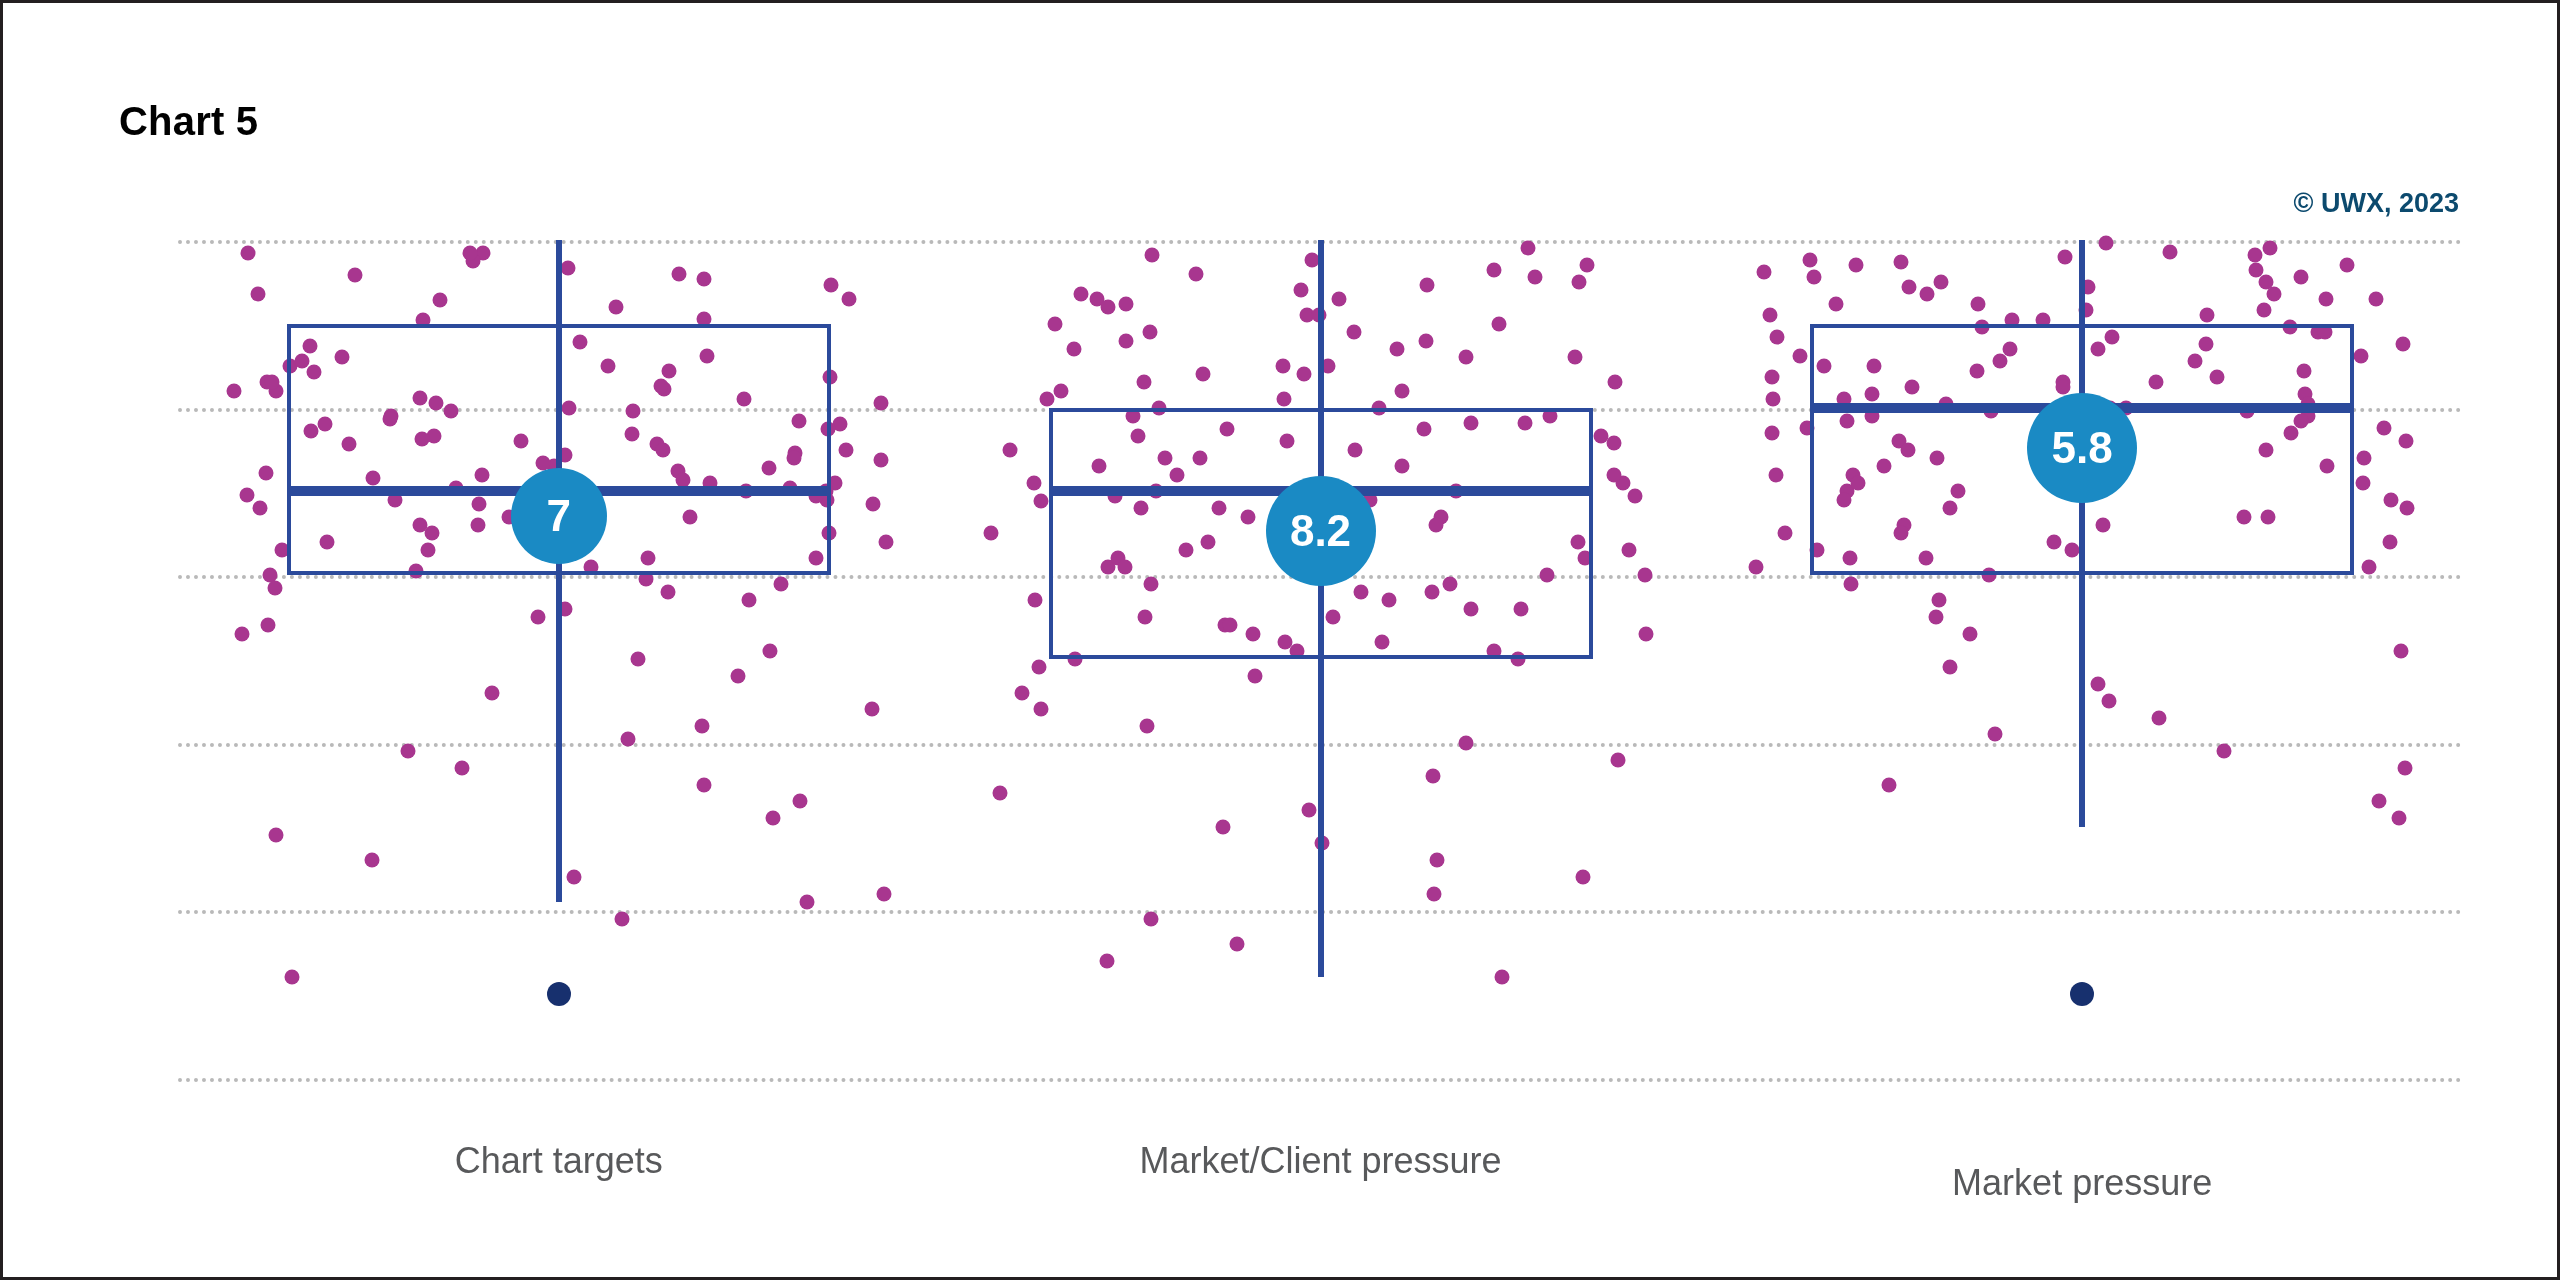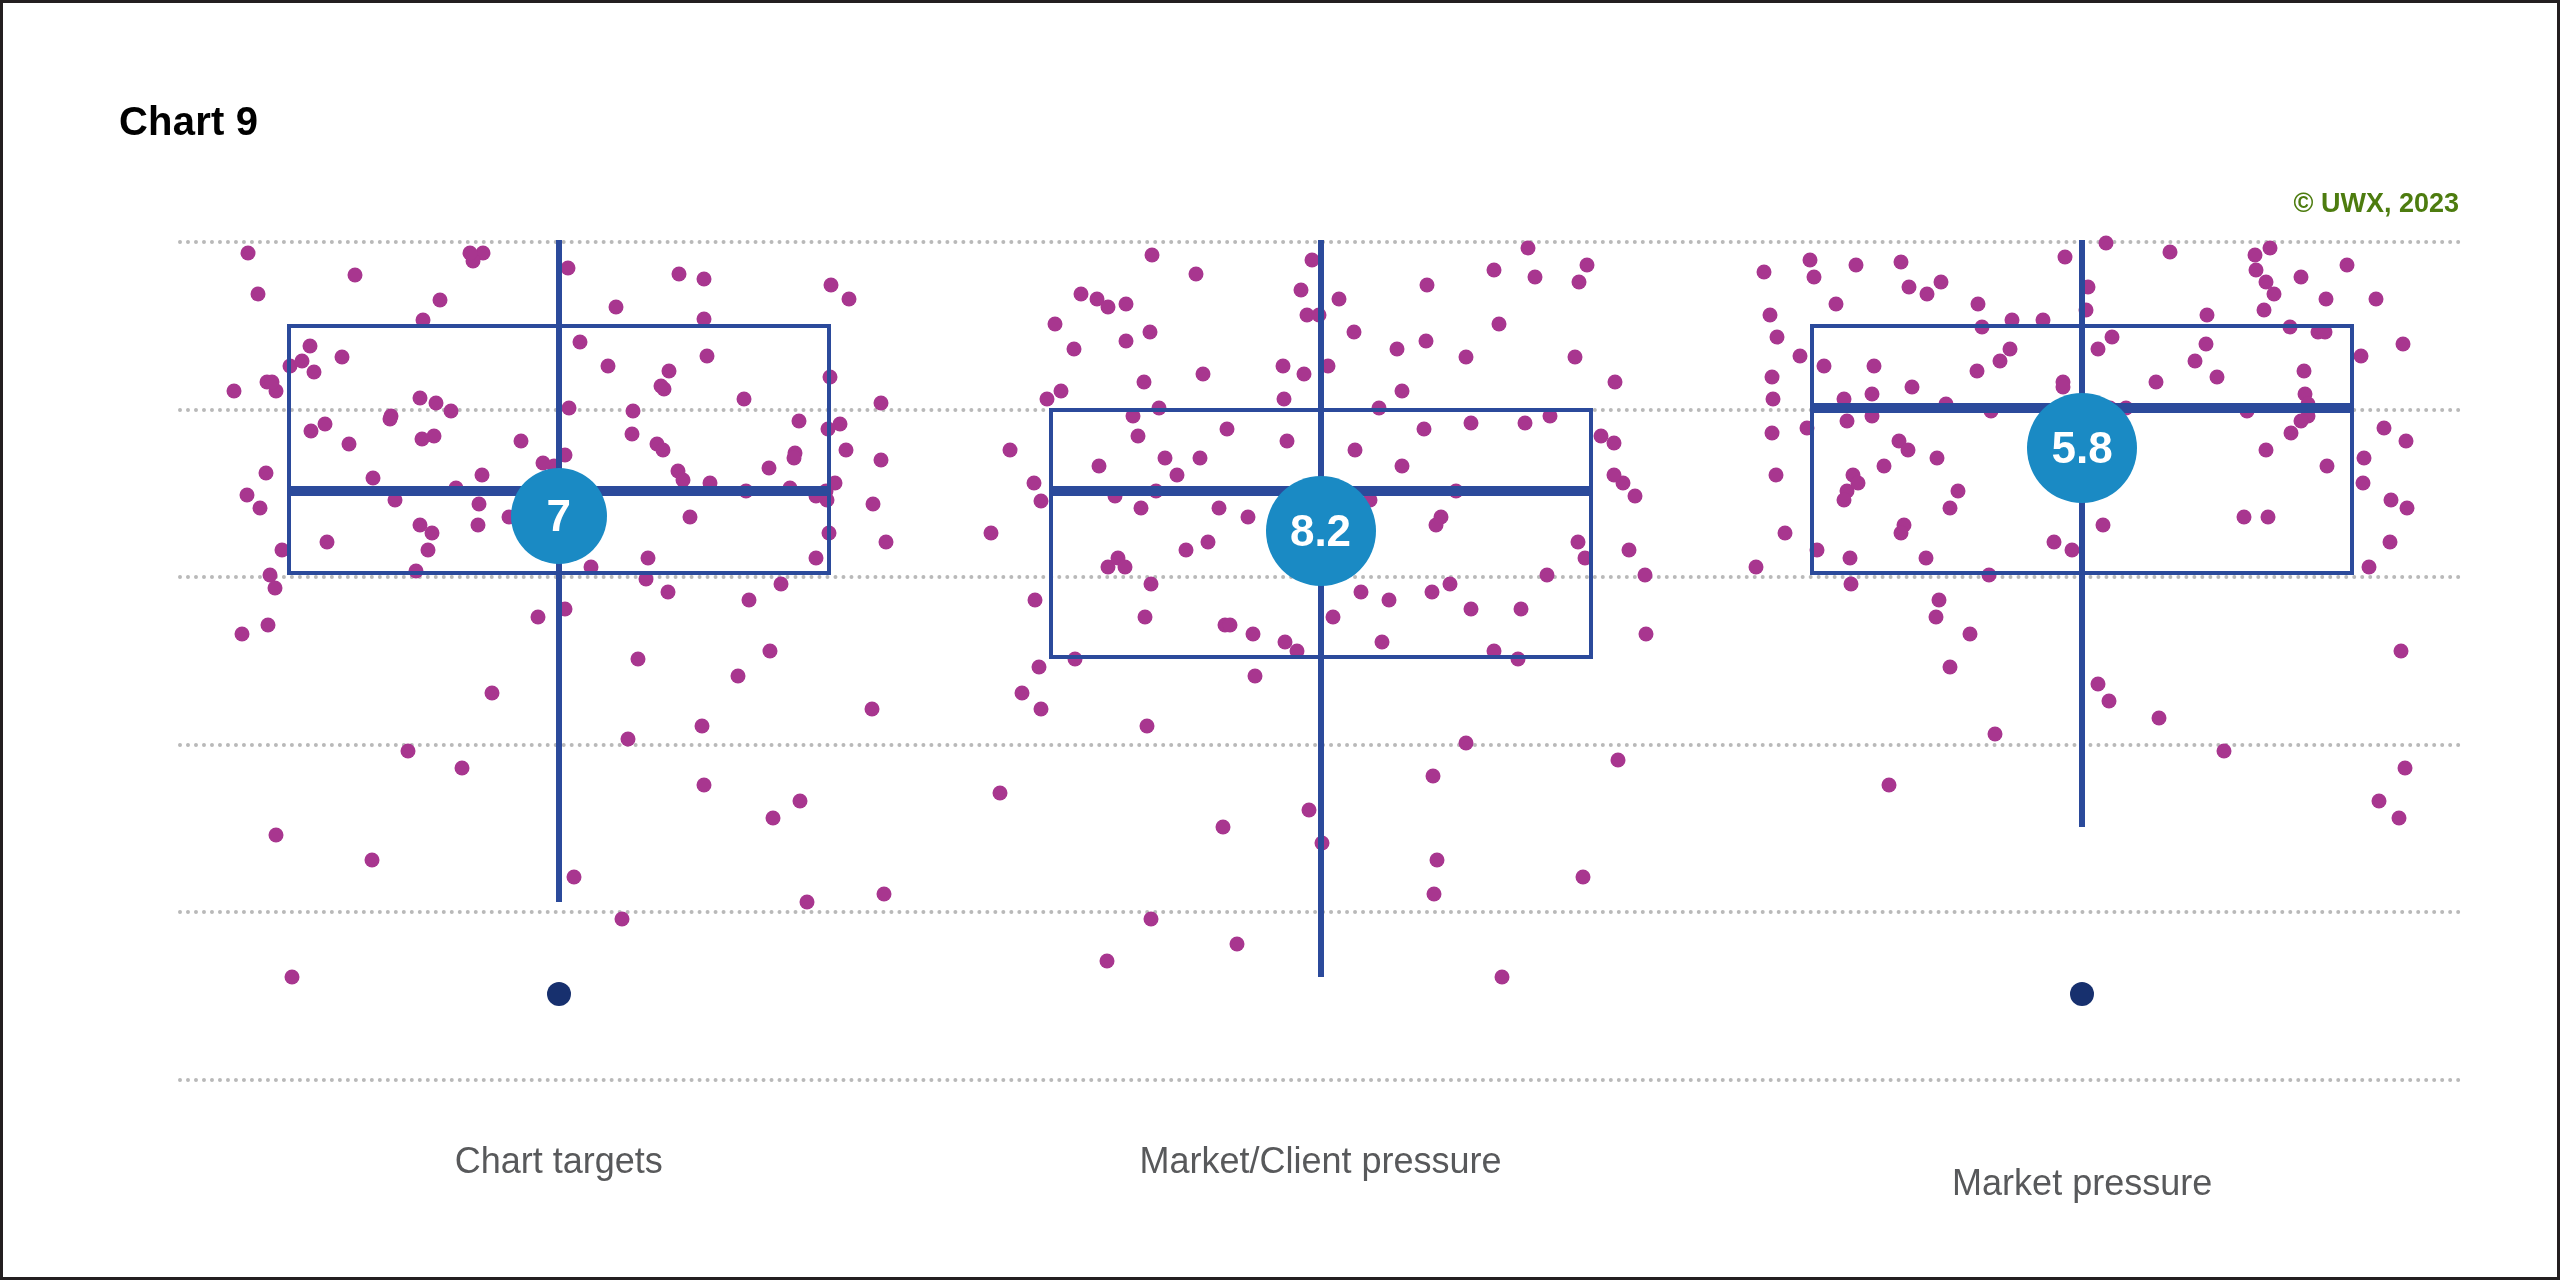--- a/index.html
+++ b/index.html
@@ -12,21 +12,21 @@
     box-sizing:border-box;
     overflow:hidden;
   }
   #title{
     position:absolute;left:116px;top:96px;
     font-size:40px;font-weight:bold;color:#000000;
     letter-spacing:.2px;white-space:nowrap;
   }
   #copyright{
     position:absolute;right:98px;top:185px;
-    font-size:27px;font-weight:bold;color:#4d7c0f;
+    font-size:27px;font-weight:bold;color:#0c4a6e;
     white-space:nowrap;
   }
   #plot{
     position:absolute;
     left:175px;top:237px;
     width:2285px;height:838px;
   }
   .gridline{
     position:absolute;left:0;width:100%;height:0;
     border-top:4px dotted #b9b9b9;
@@ -73,21 +73,21 @@
     font-size:44px;font-weight:bold;
     transform:translate(-50%,-50%);
     line-height:1;
   }
 </style>
 </head>
 <body>
 
 <div id="figure">
 
-  <div id="title">Chart 9</div>
+  <div id="title">Chart 5</div>
   <div id="copyright">© UWX, 2023</div>
 
   <div id="plot">
       <div class="gridline" style="top: 838px;"></div>
       <div class="gridline" style="top: 670.4px;"></div>
       <div class="gridline" style="top: 502.8px;"></div>
       <div class="gridline" style="top: 335.2px;"></div>
       <div class="gridline" style="top: 167.6px;"></div>
       <div class="gridline" style="top: 0px;"></div>
       <div class="jitter-dot" style="left: 305.359px; top: 13.408px;"></div>

